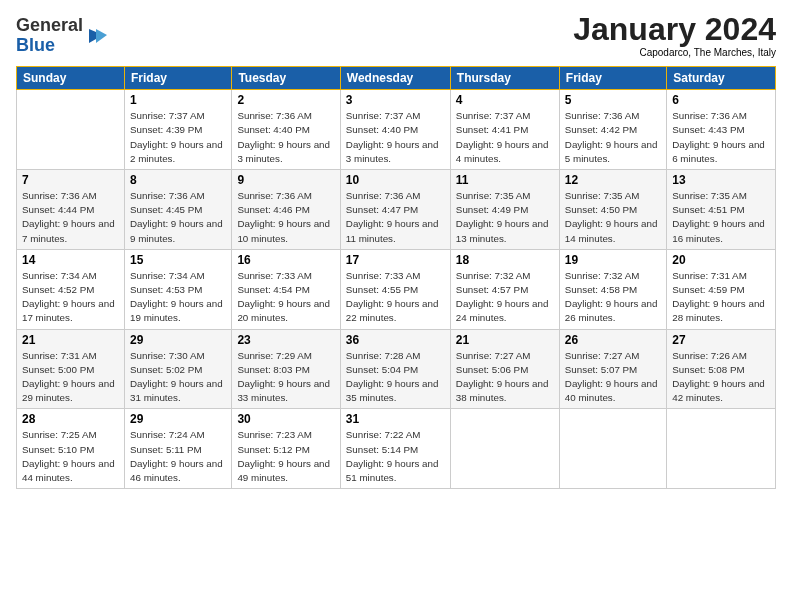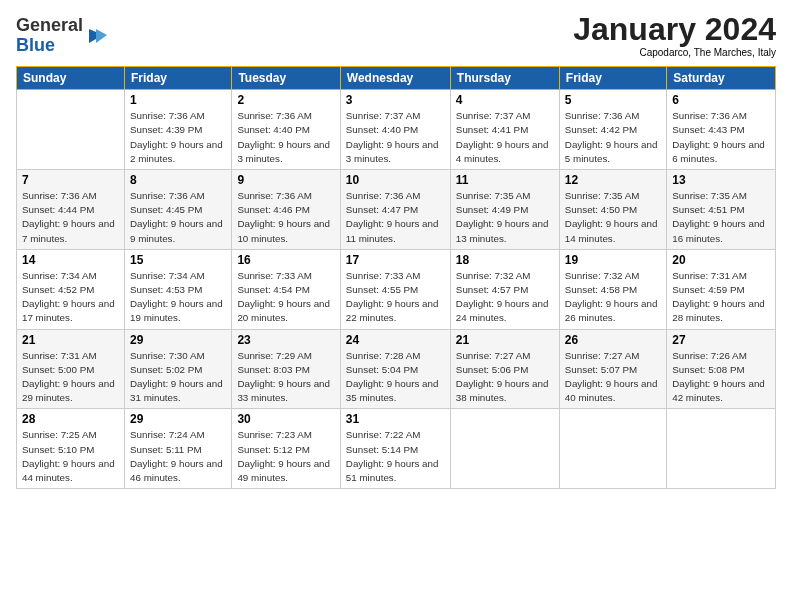--- a/index.html
+++ b/index.html
@@ -128,21 +128,21 @@
         <th>Thursday</th>
         <th>Friday</th>
         <th>Saturday</th>
       </tr>
     </thead>
     <tbody id="calendar-body">
     <tr>
           <td class="empty-cell"></td>
           <td>
             <span class="day-num">1</span>
-            <div class="day-info">Sunrise: 7:36 AM
+            <div class="day-info">Sunrise: 7:37 AM
 Sunset: 4:39 PM
 Daylight: 9 hours
 and 2 minutes.</div>
           </td>
           <td>
             <span class="day-num">2</span>
             <div class="day-info">Sunrise: 7:36 AM
 Sunset: 4:40 PM
 Daylight: 9 hours
 and 3 minutes.</div>
@@ -294,21 +294,21 @@
 and 31 minutes.</div>
           </td>
           <td>
             <span class="day-num">23</span>
             <div class="day-info">Sunrise: 7:29 AM
 Sunset: 8:03 PM
 Daylight: 9 hours
 and 33 minutes.</div>
           </td>
           <td>
-            <span class="day-num">24</span>
+            <span class="day-num">36</span>
             <div class="day-info">Sunrise: 7:28 AM
 Sunset: 5:04 PM
 Daylight: 9 hours
 and 35 minutes.</div>
           </td>
           <td>
             <span class="day-num">21</span>
             <div class="day-info">Sunrise: 7:27 AM
 Sunset: 5:06 PM
 Daylight: 9 hours

